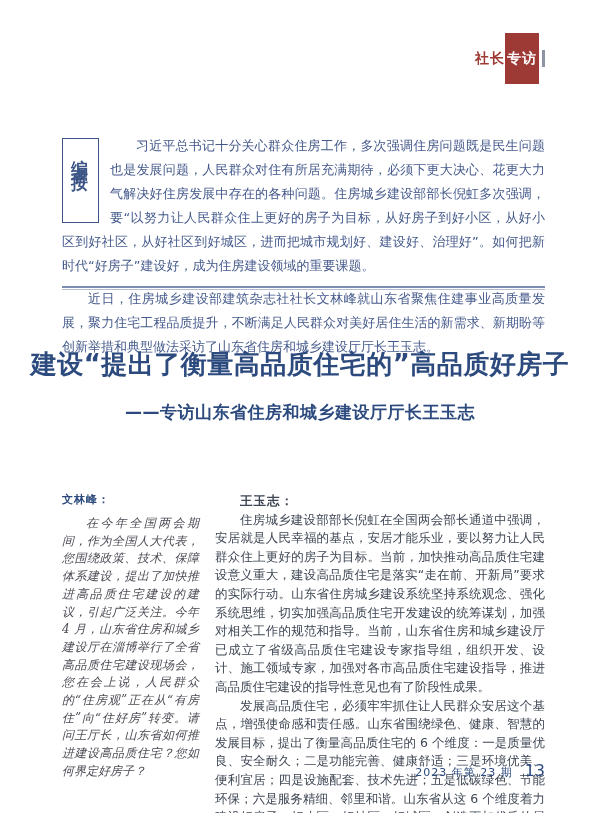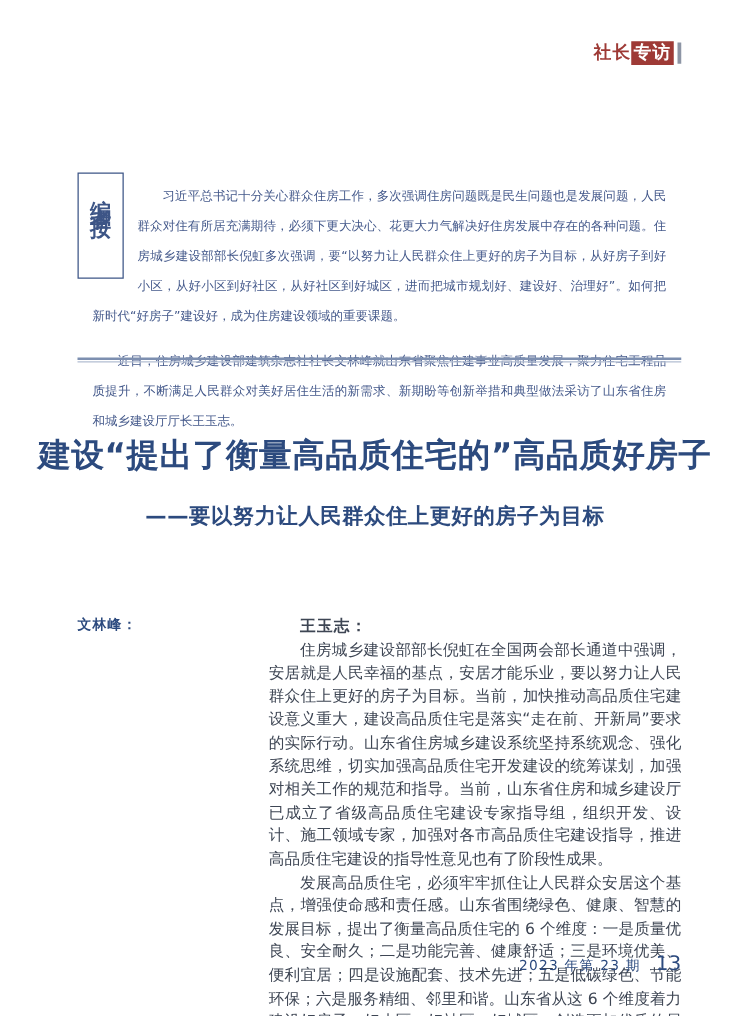--- a/index.html
+++ b/index.html
@@ -12,38 +12,38 @@
     margin:0 auto;
   }
 
   
   .header-badge {
     position:absolute; top:33px; right:55px;
     display:flex; align-items:center;
     font-size:14px; font-weight:bold; line-height:19px;
   }
   .badge-plain { color:#9e3a36; letter-spacing:1px; }
-  .badge-filled { background:#9e3a36; color:#ffffff; padding:0 2px; letter-spacing:1px; }
+  .badge-filled { background:#9e3a36; color:#ffffff; padding:16px 2px; letter-spacing:1px; }
   .badge-bar { width:3px; height:17px; background:#8d95a5; margin-left:3px; }
 
   
   .editor { position:absolute; top:134px; left:62px; width:483px; }
   .editor-box {
     float:left;
     border:1.5px solid #3d5586;
     color:#3d5586;
     writing-mode:vertical-rl; text-orientation:upright;
     font-weight:bold; font-size:17px; letter-spacing:7px;
     padding:7px 6px 0 6px;
     height:76px;
     margin:4px 11px 4px 0;
   }
   .editor p {
-    margin:12px;
-    font-size:10px; line-height:24px;
+    margin:0;
+    font-size:13px; line-height:24px;
     color:#44598b;
     text-align:justify;
     text-indent:2em;
   }
   .editor p.second { margin-top:9px;font-family:Liberation Serif, serif; }
 
   .divider {
     position:absolute; top:286px; left:62px; width:483px;
     height:1px;
     border-top:2px solid #7d8fb0;
@@ -111,25 +111,26 @@
 
   <div class="editor">
     <div class="editor-box">编者按</div>
     <p>习近平总书记十分关心群众住房工作，多次强调住房问题既是民生问题也是发展问题，人民群众对住有所居充满期待，必须下更大决心、花更大力气解决好住房发展中存在的各种问题。住房城乡建设部部长倪虹多次强调，要“以努力让人民群众住上更好的房子为目标，从好房子到好小区，从好小区到好社区，从好社区到好城区，进而把城市规划好、建设好、治理好”。如何把新时代“好房子”建设好，成为住房建设领域的重要课题。</p>
     <p class="second">近日，住房城乡建设部建筑杂志社社长文林峰就山东省聚焦住建事业高质量发展，聚力住宅工程品质提升，不断满足人民群众对美好居住生活的新需求、新期盼等创新举措和典型做法采访了山东省住房和城乡建设厅厅长王玉志。</p>
   </div>
 
   <div class="divider"></div>
 
   <div class="main-title">建设“提出了衡量高品质住宅的”高品质好房子</div>
-  <div class="sub-title">——要以努力让人民群众住上更好的房子为目标</div>
+  <div class="sub-title">——专访山东省住房和城乡建设厅厅长王玉志</div>
 
   <div class="columns">
     <div class="col-left">
       <p class="speaker">文林峰：</p>
+      <p class="question">在今年全国两会期间，作为全国人大代表，您围绕政策、技术、保障体系建设，提出了加快推进高品质住宅建设的建议，引起广泛关注。今年 4 月，山东省住房和城乡建设厅在淄博举行了全省高品质住宅建设现场会，您在会上说，人民群众的“住房观”正在从“有房住”向“住好房”转变。请问王厅长，山东省如何推进建设高品质住宅？您如何界定好房子？</p>
     </div>
     <div class="col-right answer">
       <p class="speaker">王玉志：</p>
       <p>住房城乡建设部部长倪虹在全国两会部长通道中强调，安居就是人民幸福的基点，安居才能乐业，要以努力让人民群众住上更好的房子为目标。当前，加快推动高品质住宅建设意义重大，建设高品质住宅是落实“走在前、开新局”要求的实际行动。山东省住房城乡建设系统坚持系统观念、强化系统思维，切实加强高品质住宅开发建设的统筹谋划，加强对相关工作的规范和指导。当前，山东省住房和城乡建设厅已成立了省级高品质住宅建设专家指导组，组织开发、设计、施工领域专家，加强对各市高品质住宅建设指导，推进高品质住宅建设的指导性意见也有了阶段性成果。</p>
       <p>发展高品质住宅，必须牢牢抓住让人民群众安居这个基点，增强使命感和责任感。山东省围绕绿色、健康、智慧的发展目标，提出了衡量高品质住宅的 6 个维度：一是质量优良、安全耐久；二是功能完善、健康舒适；三是环境优美、便利宜居；四是设施配套、技术先进；五是低碳绿色、节能环保；六是服务精细、邻里和谐。山东省从这 6 个维度着力建设好房子、好小区、好社区、好城区，创造更加优质的居住空间。</p>
     </div>
   </div>
 
   <div class="footer">
     <span class="issue">2023 年第 23 期</span>

